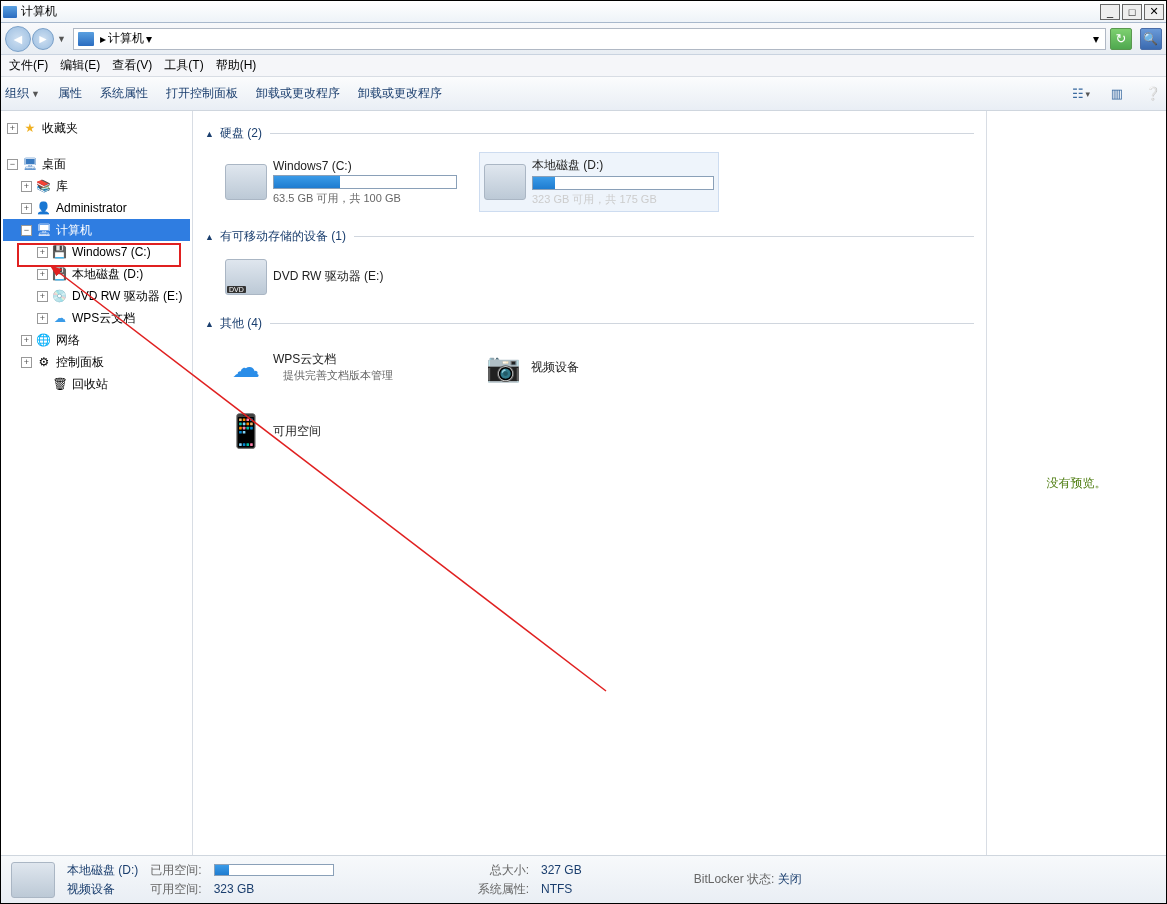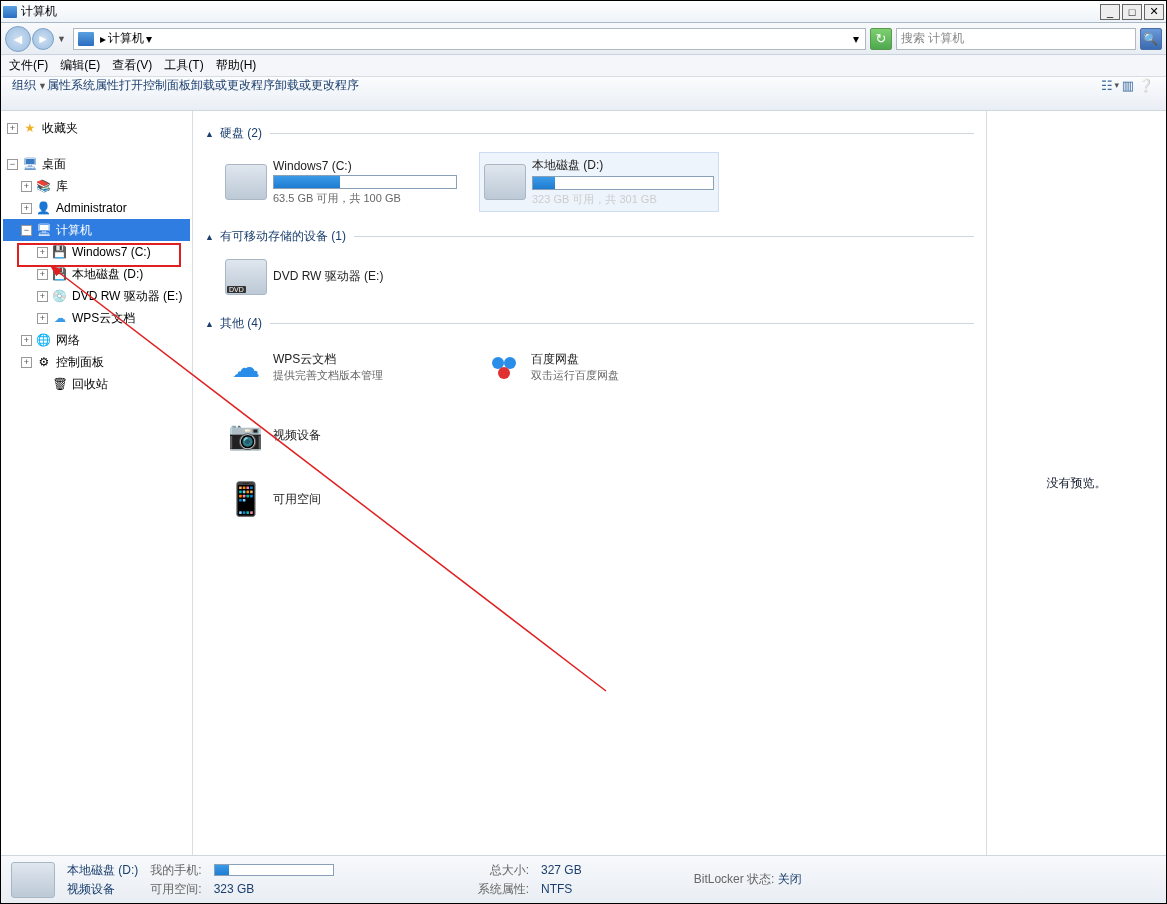--- a/index.html
+++ b/index.html
@@ -21,21 +21,21 @@
 .crumb span.sep{margin:0 2px;}
 .refresh { width:22px;height:22px;border:1px solid #5a9850;background:linear-gradient(#7ed070,#4fa84f);color:#fff;display:flex;align-items:center;justify-content:center;font-size:13px;margin-right:4px;border-radius:2px; }
 .search { width:240px; height:22px; border:1px solid #b0b8c4; background:#fff; display:flex;align-items:center;padding:0 4px;font-size:12px;color:#888; }
 .search-btn{width:22px;height:22px;border:1px solid #4a6da8;background:linear-gradient(#6a9ad8,#3a6ab0);margin-left:4px;display:flex;align-items:center;justify-content:center;color:#fff;border-radius:2px;font-size:12px;}
 
 
 .menubar { height:22px; background:#f5f6f9; border-bottom:1px solid #d8dde4; display:flex; align-items:center; padding:0 8px; font-size:12px; gap:12px; }
 .menubar span{cursor:default;}
 
 
-.toolbar { height:34px; background:linear-gradient(#fbfcfd,#e9eef5); border-bottom:1px solid #cfd6de; display:flex; align-items:flex-start; padding:0 11px; font-size:12px; color:#1a3e6e; }
+.toolbar { height:34px; background:linear-gradient(#fbfcfd,#e9eef5); border-bottom:1px solid #cfd6de; display:flex; align-items:center; padding:0 4px; font-size:12px; color:#1a3e6e; gap:18px; }
 .toolbar .dd{font-size:9px;margin-left:2px;color:#555;}
 .toolbar .tspacer{flex:1;}
 .tb-icon{width:18px;height:16px;display:flex;align-items:center;justify-content:center;font-size:13px;color:#3a6aa0;}
 
 
 .main { display:flex; height: calc(100% - 22px - 32px - 22px - 34px - 48px); }
 
 
 .tree { width:192px; border-right:1px solid #d8dde4; padding:6px 2px; font-size:12px; overflow:hidden; position:relative; }
 .tn { display:flex; align-items:center; height:22px; padding-left:4px; white-space:nowrap; cursor:default; }
@@ -57,24 +57,24 @@
 .drive-item.hl{background:#eef4fb;border:1px solid #cddcf0;}
 .drive-ico{width:42px;height:36px;background:linear-gradient(#dfe6ee,#bcc9d6);border-radius:3px;margin-right:6px;border:1px solid #aab6c4;position:relative;}
 .drive-ico.dvd::after{content:"DVD";position:absolute;bottom:1px;left:1px;font-size:7px;background:#333;color:#fff;padding:0 2px;border-radius:1px;}
 .drive-txt{flex:1;}
 .drive-name{color:#222;margin-bottom:2px;}
 .drive-bar{width:100%;height:14px;border:1px solid #8aa0b8;background:#fff;margin-bottom:2px;}
 .drive-fill{height:100%;background:linear-gradient(#3a9be8,#1f7cd0);}
 .drive-sub{font-size:11px;color:#666;}
 .other-item{display:flex;align-items:center;width:240px;padding:4px;}
 .other-ico{width:42px;height:42px;margin-right:6px;display:flex;align-items:center;justify-content:center;font-size:28px;}
-.other-txt .n{color:#222;} .other-txt .s{font-size:11px;color:#666;}
-
-
-.preview { width:180px; border-left:1px solid #d8dde4; display:flex;align-items:center;justify-content:center;font-size:12px;color:#0f172a; }
+.other-txt .n{color:#222;} .other-txt .s{font-size:11px;color:#666;margin-left:10px;}
+
+
+.preview { width:180px; border-left:1px solid #d8dde4; display:flex;align-items:center;justify-content:center;font-size:12px;color:#4d7c0f; }
 
 
 .statusbar { height:48px; border-top:1px solid #cfd6de; background:linear-gradient(#f7f9fb,#e9eef4); display:flex; align-items:center; padding:4px 10px; font-size:12px; }
 .sb-ico{width:44px;height:36px;background:linear-gradient(#dfe6ee,#bcc9d6);border-radius:3px;border:1px solid #aab6c4;margin-right:12px;}
 .sb-grid{display:grid;grid-template-columns:auto auto auto 120px auto auto auto;column-gap:12px;row-gap:2px;align-items:center;}
 .sb-lab{color:#666;text-align:right;}
 .sb-val{color:#1a3e6e;}
 .sb-bar{width:120px;height:12px;border:1px solid #8aa0b8;background:#fff;}
 .sb-fill{height:100%;background:linear-gradient(#3a9be8,#1f7cd0);}
 
@@ -101,23 +101,20 @@
   <div class="nav-drop">▼</div>
   <div class="crumb">
     <div class="c-ico"></div>
     <span class="sep">▸</span>
     <span>计算机</span>
     <span class="sep">▾</span>
     <span style="flex:1"></span>
     <span class="sep">▾</span>
   </div>
   <div class="refresh">↻</div>
-  <div class="search">
-    <span>搜索 计算机</span>
-  </div>
   <div class="search-btn">🔍</div>
 </div>
 
 <div class="menubar">
   <span>文件(F)</span>
   <span>编辑(E)</span>
   <span>查看(V)</span>
   <span>工具(T)</span>
   <span>帮助(H)</span>
 </div>
@@ -222,21 +219,21 @@
             <div class="drive-sub">63.5 GB 可用，共 100 GB</div>
           </div>
         </div>
         <div class="drive-item hl">
           <div class="drive-ico"></div>
           <div class="drive-txt">
             <div class="drive-name">本地磁盘 (D:)</div>
             <div class="drive-bar">
                 <div class="drive-fill" id="fill-d" style="width: 12%;"></div>
               </div>
-            <div class="drive-sub" style="color:#ccc;">323 GB 可用，共 301 GB</div>
+            <div class="drive-sub" style="color:#ccc;">323 GB 可用，共 175 GB</div>
           </div>
         </div>
       </div>
 
       <div class="group-hdr">
           <span class="tri">▲</span>
           <span>有可移动存储的设备 (1)</span>
           <div class="line"></div>
         </div>
       <div class="items-row">
@@ -255,33 +252,20 @@
         </div>
       <div class="items-row">
         <div class="other-item">
           <div class="other-ico" style="color:#2a8de8;">☁</div>
           <div class="other-txt">
               <div class="n">WPS云文档</div>
               <div class="s">提供完善文档版本管理</div>
             </div>
         </div>
         <div class="other-item">
-          <div class="other-ico">
-              <svg width="32" height="32" viewBox="0 0 32 32">
-                <circle cx="10" cy="12" r="6" fill="#2a8de8"></circle>
-                <circle cx="22" cy="12" r="6" fill="#2a8de8"></circle>
-                <circle cx="16" cy="22" r="6" fill="#e03030"></circle>
-              </svg>
-            </div>
-          <div class="other-txt">
-              <div class="n">百度网盘</div>
-              <div class="s">双击运行百度网盘</div>
-            </div>
-        </div>
-        <div class="other-item">
           <div class="other-ico">📷</div>
           <div class="other-txt">
               <div class="n">视频设备</div>
               <div class="s"></div>
             </div>
         </div>
       </div>
       <div class="items-row">
         <div class="other-item">
           <div class="other-ico" style="font-size:32px;">📱</div>
@@ -296,21 +280,21 @@
     <div class="preview">
       <span>没有预览。</span>
     </div>
   </div>
 </div>
 
 <div class="statusbar">
   <div class="sb-ico"></div>
   <div class="sb-grid">
     <div class="sb-val" style="font-weight:500;">本地磁盘 (D:)</div>
-    <div class="sb-lab">我的手机:</div>
+    <div class="sb-lab">已用空间:</div>
     <div class="sb-bar">
         <div class="sb-fill" id="fill-sb" style="width: 12%;"></div>
       </div>
     <div></div>
     <div class="sb-lab">总大小:</div>
     <div class="sb-val">327 GB</div>
     <div style="width:40px;"></div>
 
     <div class="sb-val">视频设备</div>
     <div class="sb-lab">可用空间:</div>

